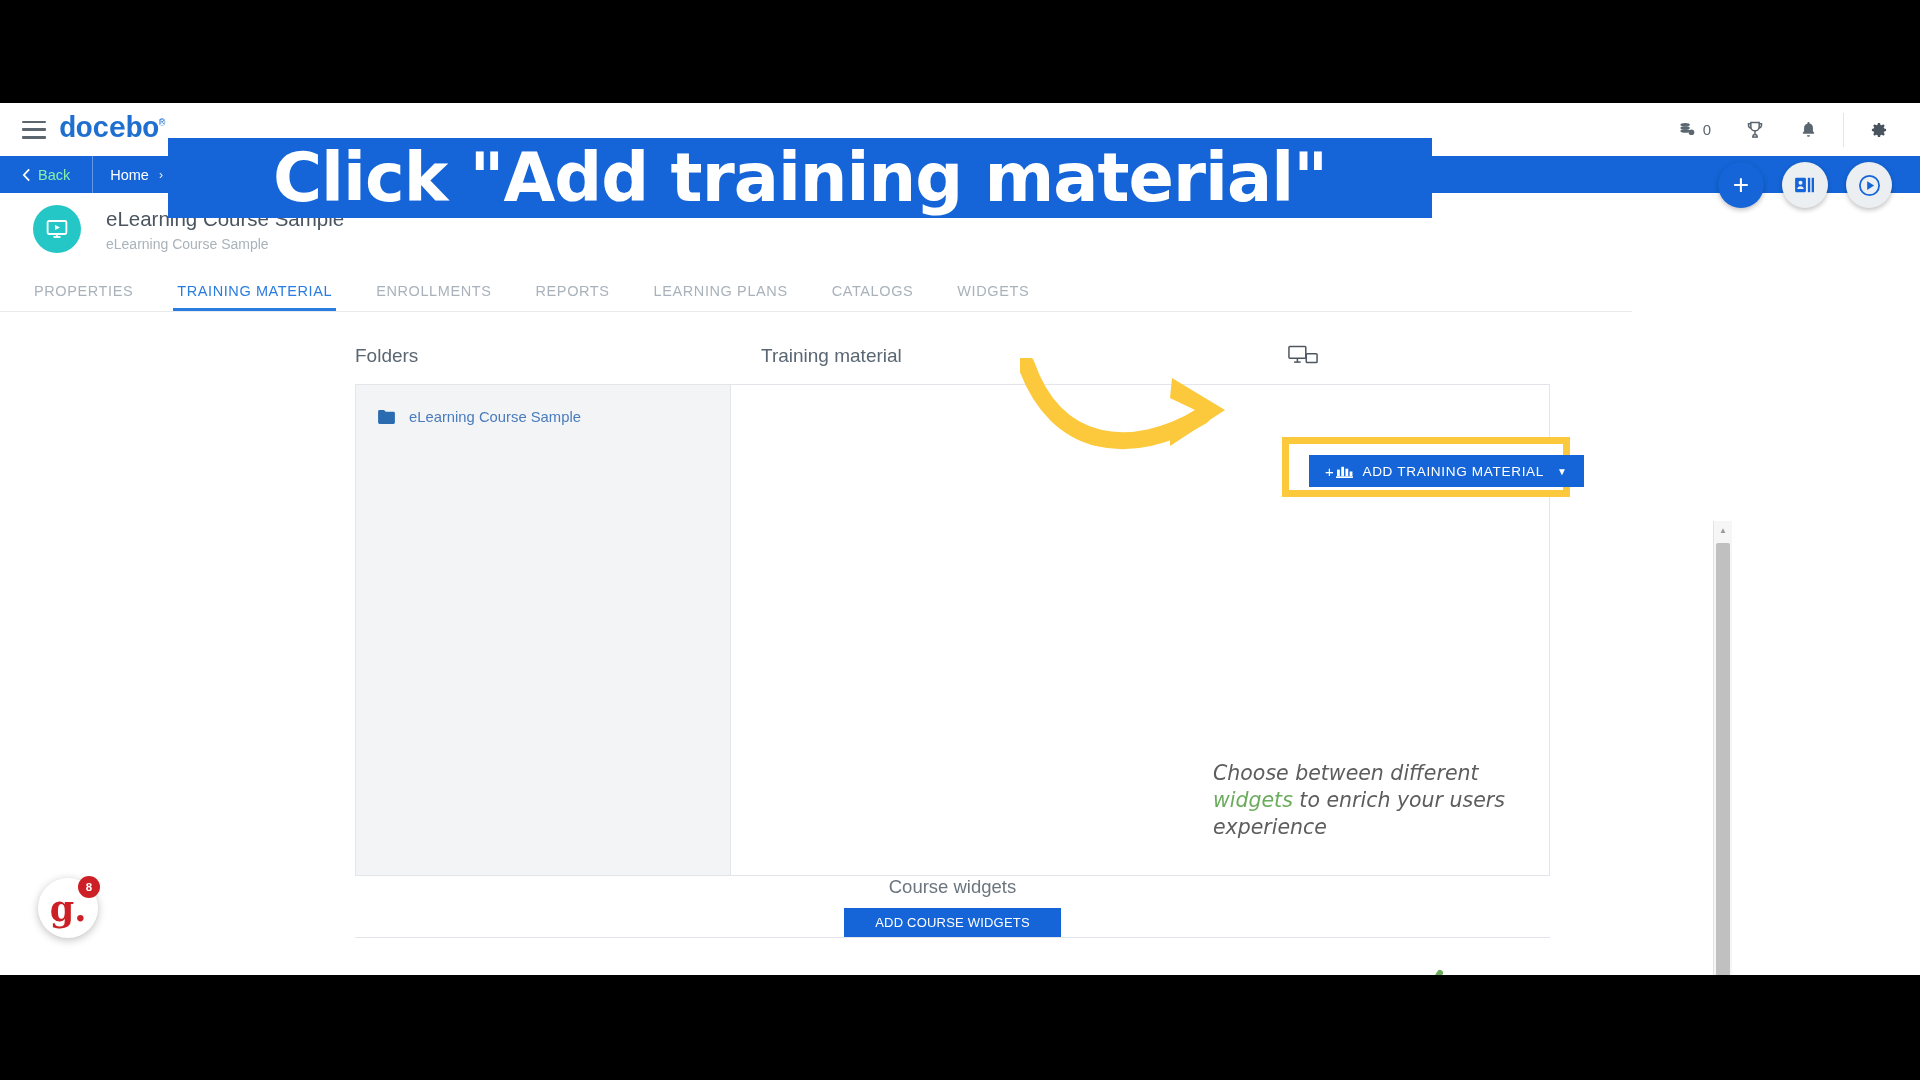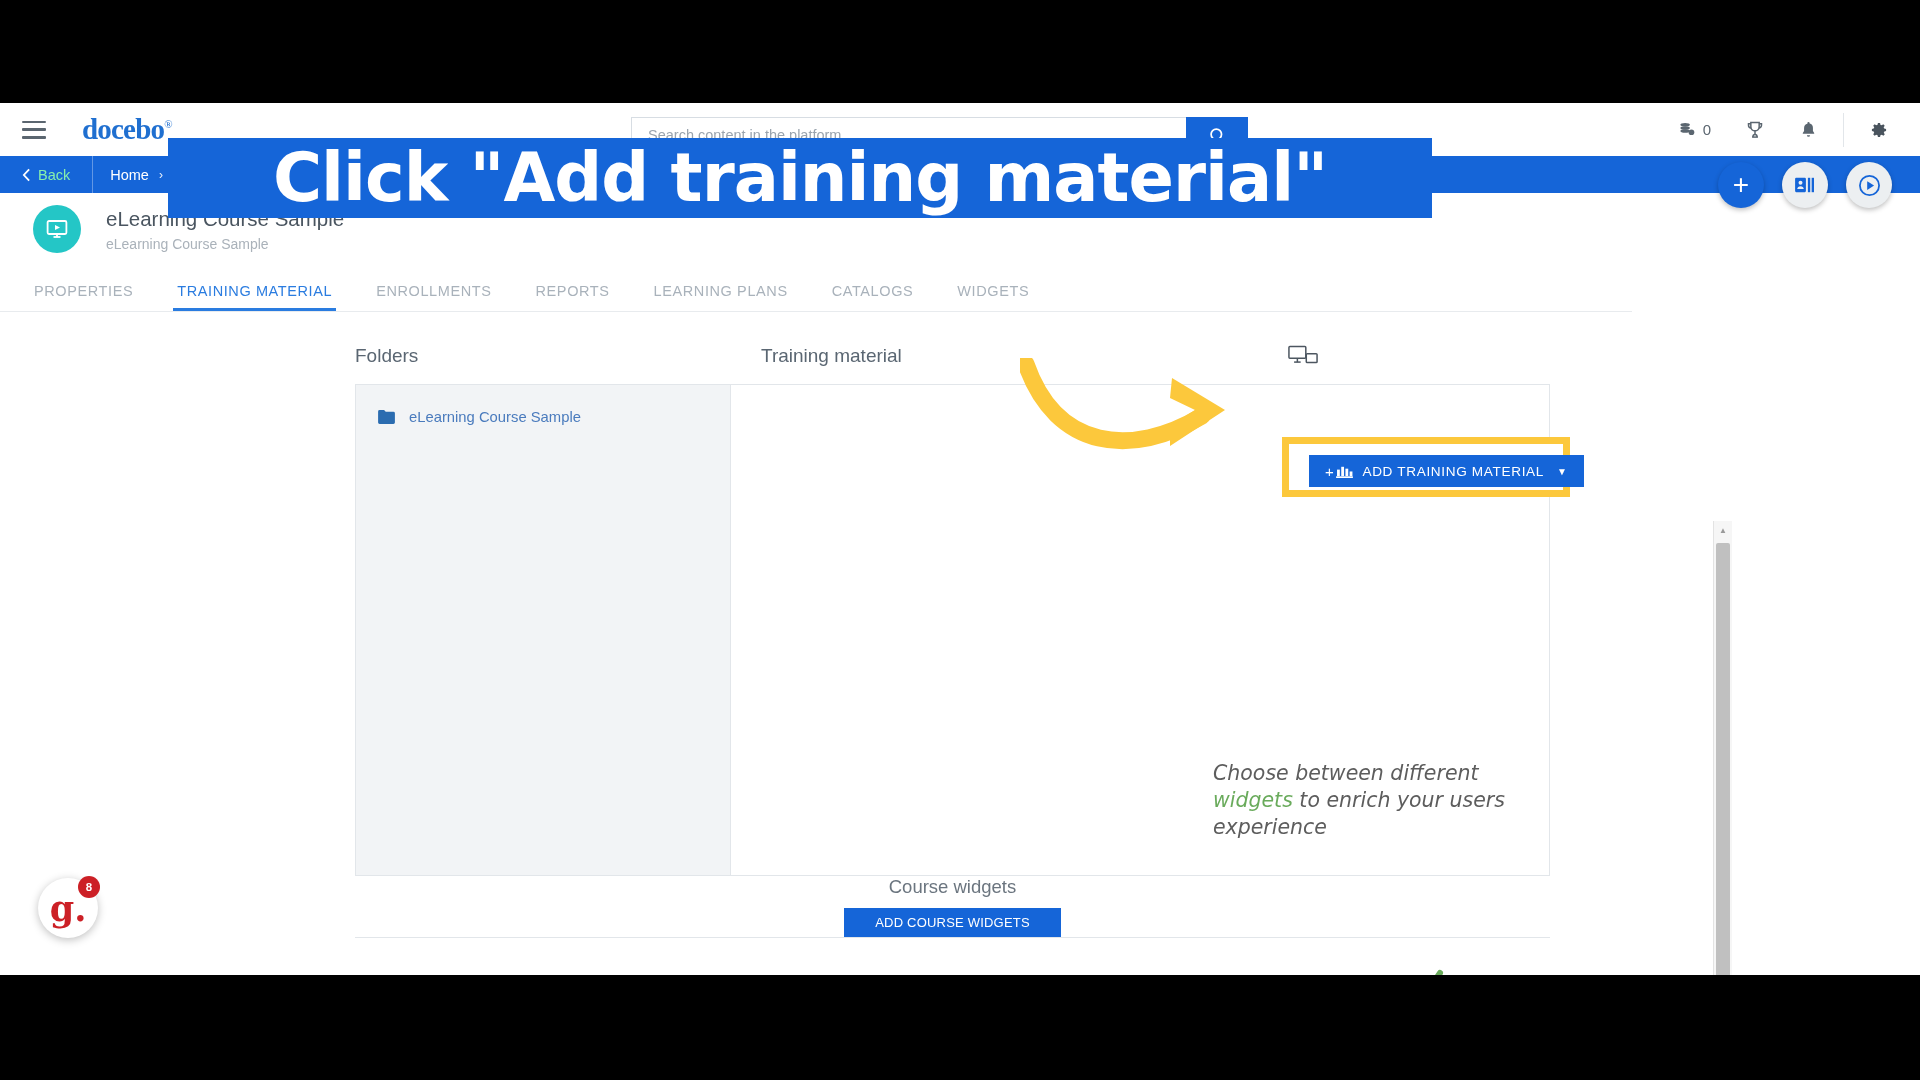--- a/index.html
+++ b/index.html
@@ -22,22 +22,22 @@
   }
 
   
   .plat-header {
     position: absolute; left: 0; top: 0; width: 1920px; height: 53px;
     background: #ffffff; display: flex; align-items: center;
   }
   .hamburger { margin-left: 22px; width: 24px; height: 18px; display:flex;
     flex-direction: column; justify-content: space-between; cursor: pointer; }
   .hamburger span { display:block; height: 2.5px; background: #5b6670; border-radius: 1px; }
-  .brand { margin-left: 36px; font-size: 29px; font-weight: 700; color: #1f6fd0;
-    letter-spacing: -0.8px; position: relative; font-family: Liberation Serif, serif; }
+  .brand { margin-left: 13px; font-size: 29px; font-weight: 700; color: #1f6fd0;
+    letter-spacing: -0.8px; position: relative; font-family: Liberation Mono, monospace; }
   .brand .reg { font-size: 11px; vertical-align: super; font-weight: 400; }
 
   .searchwrap { position: absolute; left: 631px; top: 14px; width: 617px; height: 36px; display:flex; }
   .searchbox {
     flex: 1; height: 36px; border: 1px solid #d7dde3; border-right: none;
     background: #fff; display: flex; align-items: center; padding-left: 16px;
     font-size: 14.5px; color: #9aa4ae;
   }
   .searchbtn {
     width: 62px; height: 36px; background: #1565d8; color: #fff;
@@ -169,29 +169,20 @@
     <div class="plat-header">
       <div class="hamburger">
         <span></span>
           <span></span>
           <span></span>
       </div>
       <div class="brand">
         <span>docebo</span><span class="reg">®</span>
       </div>
 
-      <div class="searchwrap">
-        <div class="searchbox">Search content in the platform</div>
-        <div class="searchbtn">
-          <svg width="19" height="19" viewBox="0 0 24 24" fill="none" stroke="#fff" stroke-width="2.2">
-            <circle cx="10.5" cy="10.5" r="6.6"></circle>
-              <line x1="15.4" y1="15.4" x2="21" y2="21"></line>
-          </svg>
-        </div>
-      </div>
 
       <div class="hdr-right">
         <div class="hdr-ic">
           <svg width="19" height="19" viewBox="0 0 24 24" fill="#5b6670">
             <ellipse cx="9" cy="6" rx="6" ry="2.2"></ellipse>
             <ellipse cx="9" cy="10" rx="6" ry="2.2"></ellipse>
             <ellipse cx="9" cy="14" rx="6" ry="2.2"></ellipse>
             <circle cx="17" cy="15.5" r="3.6"></circle>
           </svg>
           <span class="cnt">0</span>

